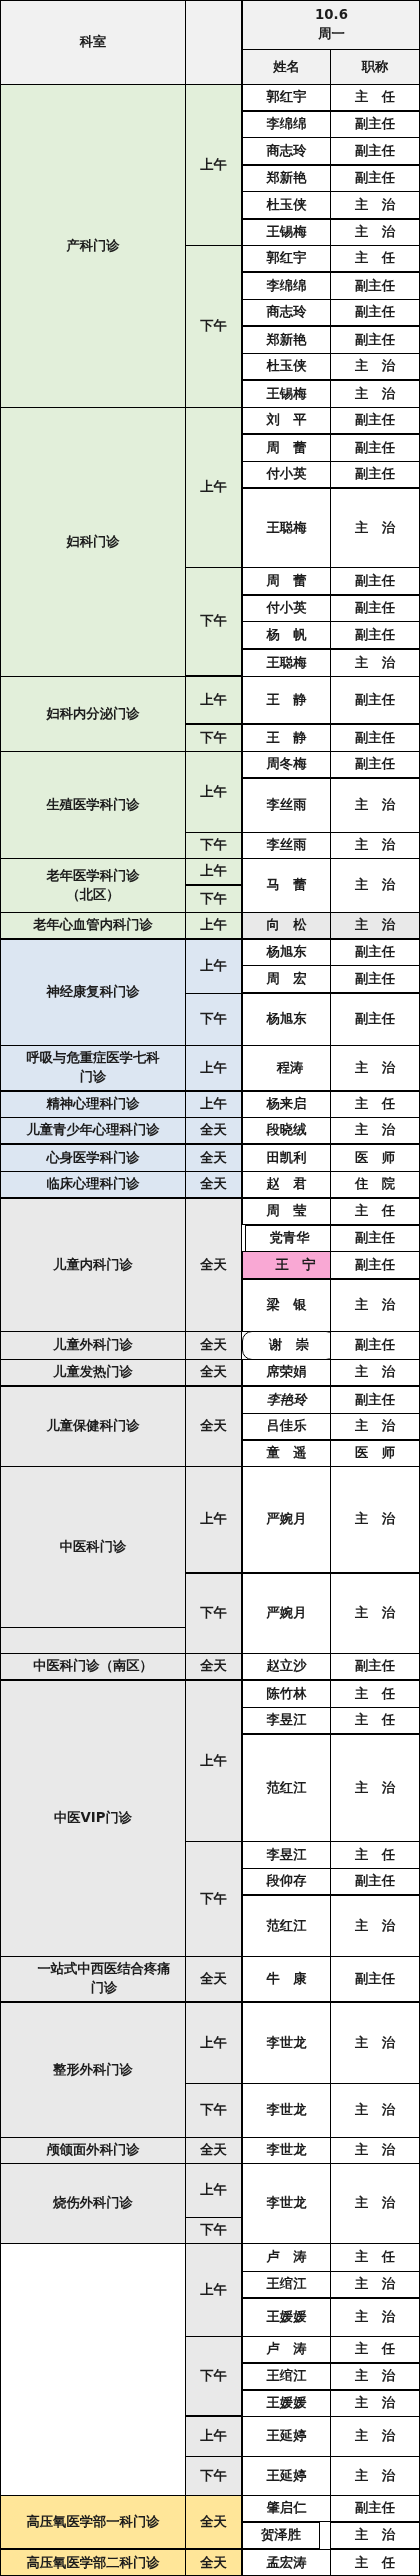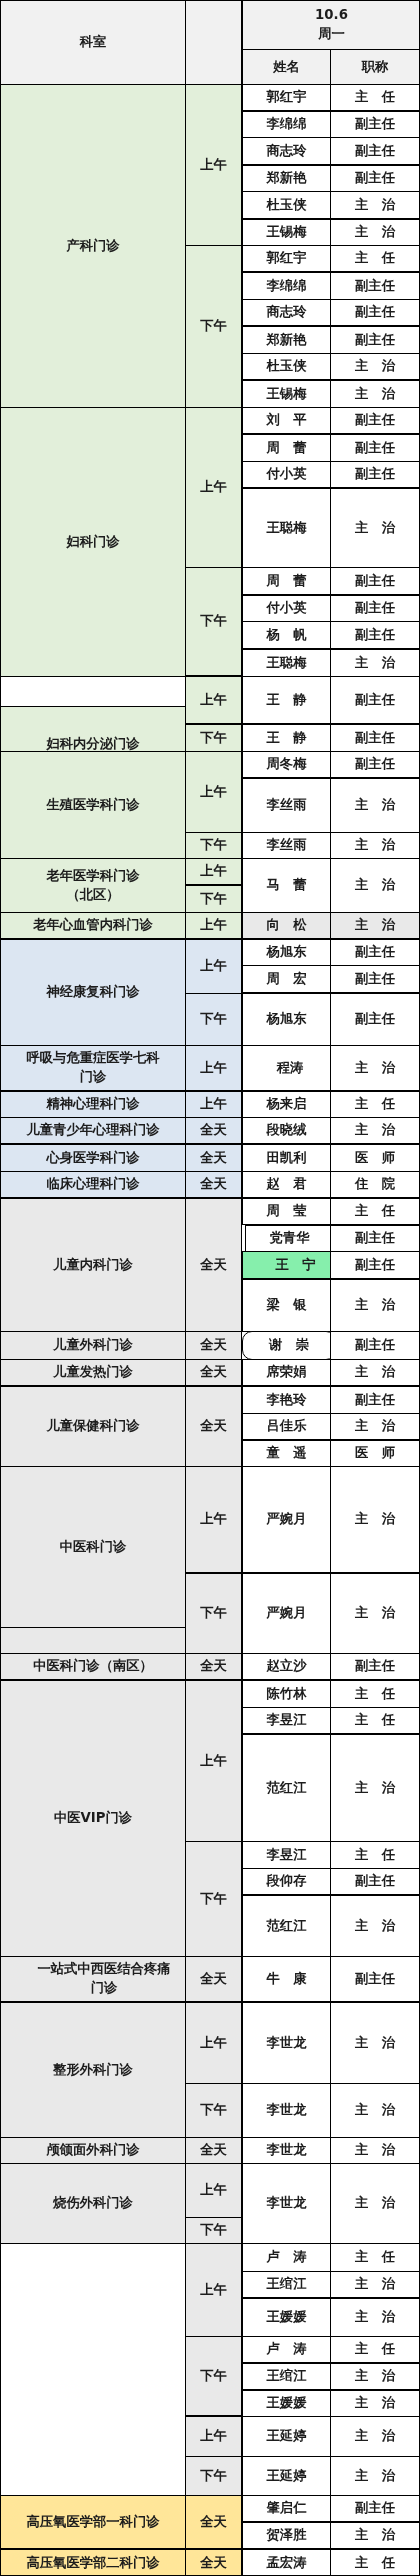--- a/index.html
+++ b/index.html
@@ -63,21 +63,21 @@
     <div class="cell" style="left: 330px; top: 488px; width: 90px; height: 81px; background: rgb(255, 255, 255);">主　治</div>
     <div class="cell" style="left: 185px; top: 567px; width: 57px; height: 109px; background: rgb(226, 239, 218);">下午</div>
     <div class="cell" style="left: 242px; top: 567px; width: 89px; height: 28px; background: rgb(255, 255, 255);">周　蕾</div>
     <div class="cell" style="left: 330px; top: 567px; width: 90px; height: 28px; background: rgb(255, 255, 255);">副主任</div>
     <div class="cell" style="left: 242px; top: 595px; width: 89px; height: 27px; background: rgb(255, 255, 255);">付小英</div>
     <div class="cell" style="left: 330px; top: 595px; width: 90px; height: 27px; background: rgb(255, 255, 255);">副主任</div>
     <div class="cell" style="left: 242px; top: 621px; width: 89px; height: 28px; background: rgb(255, 255, 255);">杨　帆</div>
     <div class="cell" style="left: 330px; top: 621px; width: 90px; height: 28px; background: rgb(255, 255, 255);">副主任</div>
     <div class="cell" style="left: 242px; top: 649px; width: 89px; height: 28px; background: rgb(255, 255, 255);">王聪梅</div>
     <div class="cell" style="left: 330px; top: 649px; width: 90px; height: 28px; background: rgb(255, 255, 255);">主　治</div>
-    <div class="cell bt2" style="left: 0px; top: 676px; width: 186px; height: 76px; background: rgb(226, 239, 218); margin-top: 30px;">妇科内分泌门诊</div>
+    <div class="cell bt2" style="left: 0px; top: 676px; width: 186px; height: 76px; background: rgb(226, 239, 218);">妇科内分泌门诊</div>
     <div class="cell bt2" style="left: 185px; top: 676px; width: 57px; height: 48px; background: rgb(226, 239, 218);">上午</div>
     <div class="cell bt2" style="left: 242px; top: 676px; width: 89px; height: 48px; background: rgb(255, 255, 255);">王　静</div>
     <div class="cell bt2" style="left: 330px; top: 676px; width: 90px; height: 48px; background: rgb(255, 255, 255);">副主任</div>
     <div class="cell" style="left: 185px; top: 724px; width: 57px; height: 28px; background: rgb(226, 239, 218);">下午</div>
     <div class="cell" style="left: 242px; top: 724px; width: 89px; height: 28px; background: rgb(255, 255, 255);">王　静</div>
     <div class="cell" style="left: 330px; top: 724px; width: 90px; height: 28px; background: rgb(255, 255, 255);">副主任</div>
     <div class="cell bt2" style="left: 0px; top: 751px; width: 186px; height: 108px; background: rgb(226, 239, 218);">生殖医学科门诊</div>
     <div class="cell bt2" style="left: 185px; top: 751px; width: 57px; height: 82px; background: rgb(226, 239, 218);">上午</div>
     <div class="cell bt2" style="left: 242px; top: 751px; width: 89px; height: 27px; background: rgb(255, 255, 255);">周冬梅</div>
     <div class="cell bt2" style="left: 330px; top: 751px; width: 90px; height: 27px; background: rgb(255, 255, 255);">副主任</div>
@@ -125,35 +125,35 @@
     <div class="cell bt2" style="left: 0px; top: 1171px; width: 186px; height: 27px; background: rgb(220, 230, 242);">临床心理科门诊</div>
     <div class="cell bt2" style="left: 185px; top: 1171px; width: 57px; height: 27px; background: rgb(220, 230, 242);">全天</div>
     <div class="cell bt2" style="left: 242px; top: 1171px; width: 89px; height: 27px; background: rgb(255, 255, 255);">赵　君</div>
     <div class="cell bt2" style="left: 330px; top: 1171px; width: 90px; height: 27px; background: rgb(255, 255, 255);">住　院</div>
     <div class="cell bt2" style="left: 0px; top: 1198px; width: 186px; height: 134px; background: rgb(233, 233, 233);">儿童内科门诊</div>
     <div class="cell bt2" style="left: 185px; top: 1198px; width: 57px; height: 134px; background: rgb(233, 233, 233);">全天</div>
     <div class="cell bt2" style="left: 242px; top: 1198px; width: 89px; height: 27px; background: rgb(255, 255, 255);">周　莹</div>
     <div class="cell bt2" style="left: 330px; top: 1198px; width: 90px; height: 27px; background: rgb(255, 255, 255);">主　任</div>
     <div class="cell" style="left: 245px; top: 1225px; width: 89px; height: 27px; background: rgb(255, 255, 255);">党青华</div>
     <div class="cell" style="left: 330px; top: 1225px; width: 90px; height: 27px; background: rgb(255, 255, 255);">副主任</div>
-    <div class="cell" style="left: 242px; top: 1251px; width: 107px; height: 28px; background: #86efac;">王　宁</div>
+    <div class="cell" style="left: 242px; top: 1251px; width: 107px; height: 28px; background: #f9a8d4;">王　宁</div>
     <div class="cell" style="left: 330px; top: 1251px; width: 90px; height: 28px; background: rgb(255, 255, 255);">副主任</div>
     <div class="cell" style="left: 242px; top: 1279px; width: 89px; height: 53px; background: rgb(255, 255, 255);">梁　银</div>
     <div class="cell" style="left: 330px; top: 1279px; width: 90px; height: 53px; background: rgb(255, 255, 255);">主　治</div>
     <div class="cell bt2" style="left: 0px; top: 1331px; width: 186px; height: 29px; background: rgb(233, 233, 233);">儿童外科门诊</div>
     <div class="cell bt2" style="left: 185px; top: 1331px; width: 57px; height: 29px; background: rgb(233, 233, 233);">全天</div>
     <div class="cell bt2" style="left: 242px; top: 1331px; width: 94px; height: 29px; background: rgb(255, 255, 255); border-radius: 10px;">谢　崇</div>
     <div class="cell bt2" style="left: 330px; top: 1331px; width: 90px; height: 29px; background: rgb(255, 255, 255);">副主任</div>
     <div class="cell bt2" style="left: 0px; top: 1359px; width: 186px; height: 27px; background: rgb(233, 233, 233);">儿童发热门诊</div>
     <div class="cell bt2" style="left: 185px; top: 1359px; width: 57px; height: 27px; background: rgb(233, 233, 233);">全天</div>
     <div class="cell bt2" style="left: 242px; top: 1359px; width: 89px; height: 27px; background: rgb(255, 255, 255);">席荣娟</div>
     <div class="cell bt2" style="left: 330px; top: 1359px; width: 90px; height: 27px; background: rgb(255, 255, 255);">主　治</div>
     <div class="cell bt2" style="left: 0px; top: 1386px; width: 186px; height: 81px; background: rgb(233, 233, 233);">儿童保健科门诊</div>
     <div class="cell bt2" style="left: 185px; top: 1386px; width: 57px; height: 81px; background: rgb(233, 233, 233);">全天</div>
-    <div class="cell bt2" style="left: 242px; top: 1386px; width: 89px; height: 28px; background: rgb(255, 255, 255);">李艳玲</div>
+    <div class="cell bt2" style="left: 242px; top: 1386px; width: 89px; height: 28px; background: rgb(255, 255, 255); font-style: italic;">李艳玲</div>
     <div class="cell bt2" style="left: 330px; top: 1386px; width: 90px; height: 28px; background: rgb(255, 255, 255);">副主任</div>
     <div class="cell" style="left: 242px; top: 1413px; width: 89px; height: 27px; background: rgb(255, 255, 255);">吕佳乐</div>
     <div class="cell" style="left: 330px; top: 1413px; width: 90px; height: 27px; background: rgb(255, 255, 255);">主　治</div>
     <div class="cell" style="left: 242px; top: 1440px; width: 89px; height: 27px; background: rgb(255, 255, 255);">童　遥</div>
     <div class="cell" style="left: 330px; top: 1440px; width: 90px; height: 27px; background: rgb(255, 255, 255);">医　师</div>
     <div class="cell bt2" style="left: 0px; top: 1466px; width: 186px; height: 162px; background: rgb(233, 233, 233);">中医科门诊</div>
     <div class="cell" style="left: 0px; top: 1627px; width: 186px; height: 27px; background: rgb(233, 233, 233);"></div>
     <div class="cell bt2" style="left: 185px; top: 1466px; width: 57px; height: 107px; background: rgb(233, 233, 233);">上午</div>
     <div class="cell bt2" style="left: 242px; top: 1466px; width: 89px; height: 107px; background: rgb(255, 255, 255);">严婉月</div>
     <div class="cell bt2" style="left: 330px; top: 1466px; width: 90px; height: 107px; background: rgb(255, 255, 255);">主　治</div>
@@ -217,20 +217,20 @@
     <div class="cell bt2" style="left: 185px; top: 2416px; width: 57px; height: 41px; background: rgb(233, 233, 233);">上午</div>
     <div class="cell bt2" style="left: 242px; top: 2416px; width: 89px; height: 41px; background: rgb(255, 255, 255);">王延婷</div>
     <div class="cell bt2" style="left: 330px; top: 2416px; width: 90px; height: 41px; background: rgb(255, 255, 255);">主　治</div>
     <div class="cell" style="left: 185px; top: 2456px; width: 57px; height: 41px; background: rgb(233, 233, 233);">下午</div>
     <div class="cell" style="left: 242px; top: 2456px; width: 89px; height: 41px; background: rgb(255, 255, 255);">王延婷</div>
     <div class="cell" style="left: 330px; top: 2456px; width: 90px; height: 41px; background: rgb(255, 255, 255);">主　治</div>
     <div class="cell bt2" style="left: 0px; top: 2495px; width: 186px; height: 54px; background: rgb(255, 230, 153);">高压氧医学部一科门诊</div>
     <div class="cell bt2" style="left: 185px; top: 2495px; width: 57px; height: 54px; background: rgb(255, 230, 153);">全天</div>
     <div class="cell bt2" style="left: 242px; top: 2495px; width: 89px; height: 27px; background: rgb(255, 255, 255);">肇启仁</div>
     <div class="cell bt2" style="left: 330px; top: 2495px; width: 90px; height: 27px; background: rgb(255, 255, 255);">副主任</div>
-    <div class="cell" style="left: 242px; top: 2522px; width: 89px; height: 27px; background: rgb(255, 255, 255);">贺泽胜</div>
+    <div class="cell" style="left: 242px; top: 2522px; width: 78px; height: 27px; background: rgb(255, 255, 255);">贺泽胜</div>
     <div class="cell" style="left: 330px; top: 2522px; width: 90px; height: 27px; background: rgb(255, 255, 255);">主　治</div>
     <div class="cell bt2" style="left: 0px; top: 2549px; width: 186px; height: 28px; background: rgb(255, 230, 153);">高压氧医学部二科门诊</div>
     <div class="cell bt2" style="left: 185px; top: 2549px; width: 57px; height: 28px; background: rgb(255, 230, 153);">全天</div>
     <div class="cell bt2" style="left: 242px; top: 2549px; width: 89px; height: 28px; background: rgb(255, 255, 255);">孟宏涛</div>
     <div class="cell bt2" style="left: 330px; top: 2549px; width: 90px; height: 28px; background: rgb(255, 255, 255);">主　任</div>
   </div>
 
 
 </body></html>

